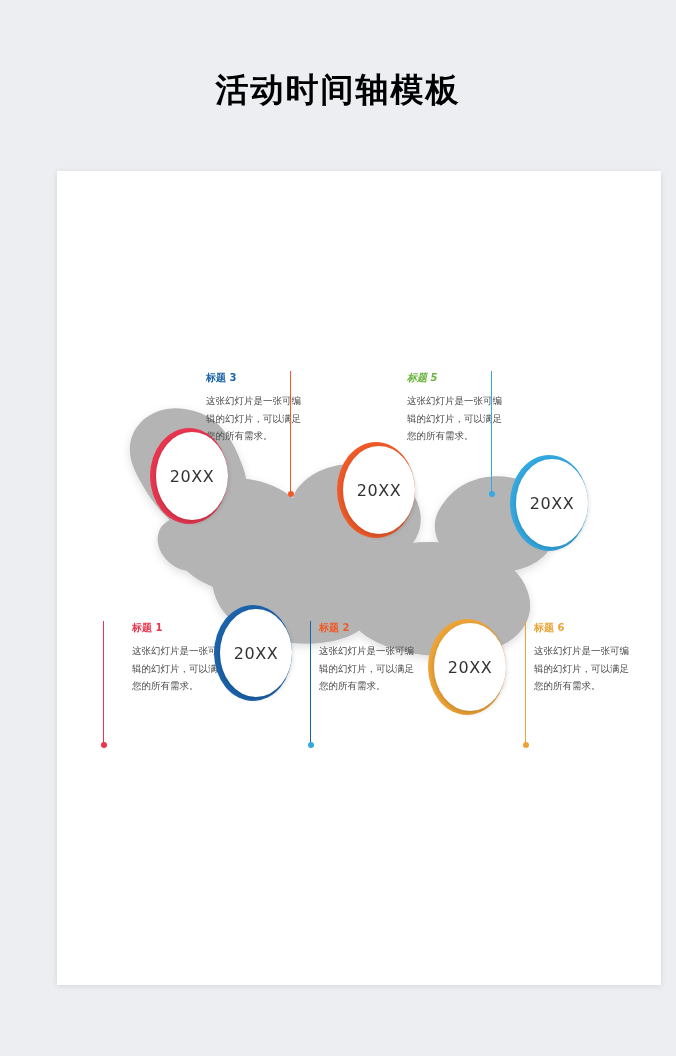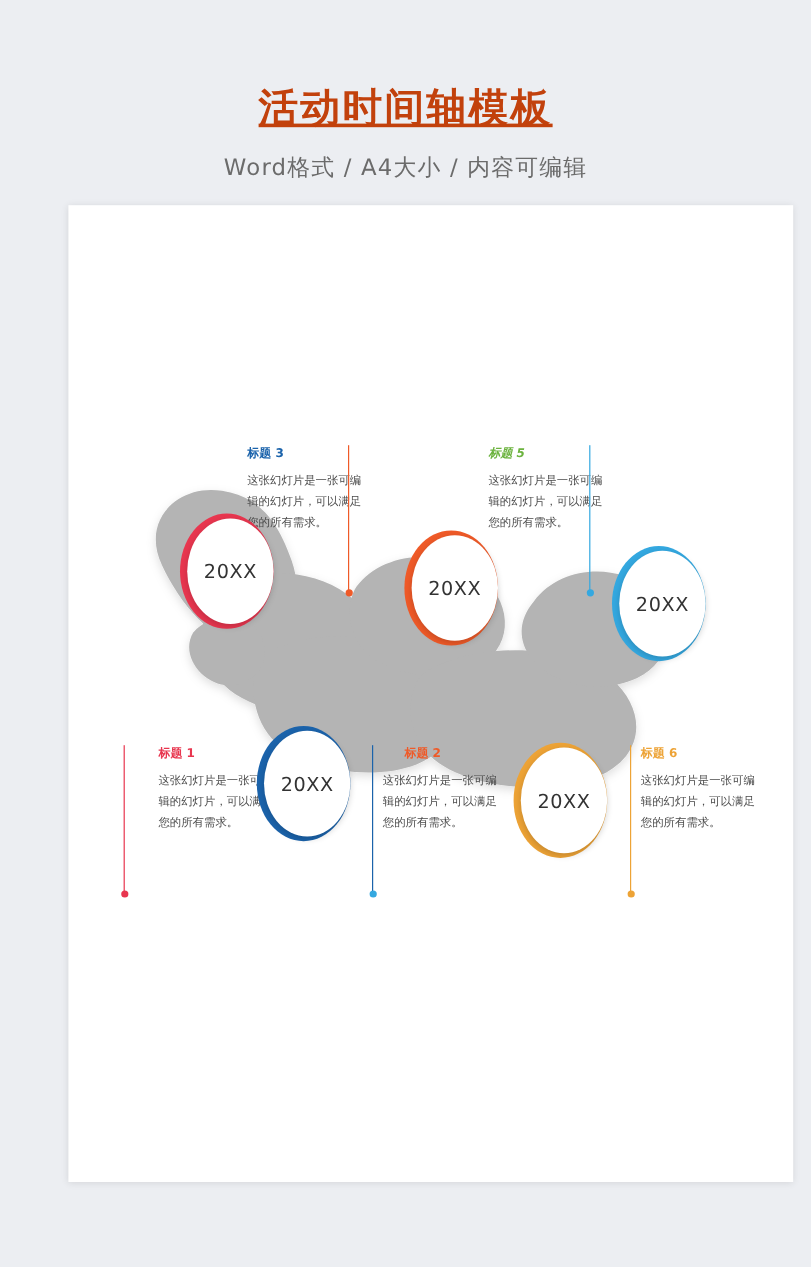--- a/index.html
+++ b/index.html
@@ -10,24 +10,23 @@
     overflow:hidden;
   }
   .page{position:relative;width:676px;height:1056px;}
 
   
   .header{position:absolute;top:0;left:0;width:676px;text-align:center;}
   .title{
     margin-top:68px;
     font-size:33px;
     font-weight:bold;
-    color:#c2410c;
+    color:#000000;
     letter-spacing:2px;
     font-family:"DejaVu Sans","Liberation Sans",sans-serif;
-    text-decoration:underline;
   }
   .subtitle{
     margin-top:14px;
     font-size:19px;
     color:#6b6b6b;
     letter-spacing:1px;
     font-family:"DejaVu Sans","Liberation Sans",sans-serif;
   }
 
   
@@ -75,21 +74,20 @@
   .rule .dot{position:absolute;left:-2.5px;width:6px;height:6px;border-radius:50%;}
   .rule.down .dot{bottom:-3px;}
 </style>
 </head>
 <body>
 
 <div class="page">
 
   <div class="header">
     <div class="title">活动时间轴模板</div>
-    <div class="subtitle">Word格式 / A4大小 / 内容可编辑</div>
   </div>
 
   <div class="sheet">
 
     <svg class="blobs" viewBox="0 0 562 814">
       <defs>
         <filter id="blobshadow" x="-20%" y="-20%" width="140%" height="140%">
           <feDropShadow dx="0" dy="3" stdDeviation="4" flood-color="#000" flood-opacity="0.13"></feDropShadow>
         </filter>
       </defs>
@@ -132,21 +130,21 @@
     <div class="block" style="left:53px;top:450px;margin-left:22px;">
       <div class="cap" style="color: rgb(232, 54, 79);">标题 1</div>
       <div class="body">这张幻灯片是一张可编辑的幻灯片，可以满足您的所有需求。</div>
     </div>
     <div class="rule down" style="left:46px;top:450px;height:124px;">
       <div class="line" style="background:#e8364f;"></div>
       <div class="dot" style="background:#e8364f;"></div>
     </div>
 
     <div class="block" style="left:262px;top:450px;">
-      <div class="cap" style="color: rgb(239, 90, 40); margin-left: 18px;">标题 2</div>
+      <div class="cap" style="color: rgb(239, 90, 40);">标题 2</div>
       <div class="body">这张幻灯片是一张可编辑的幻灯片，可以满足您的所有需求。</div>
     </div>
     <div class="rule down" style="left:253px;top:450px;height:124px;">
       <div class="line" style="background:#1b63ab;"></div>
       <div class="dot" style="background:#34a8e0;"></div>
     </div>
 
     <div class="block" style="left:477px;top:450px;">
       <div class="cap" style="color: rgb(237, 163, 54);">标题 6</div>
       <div class="body">这张幻灯片是一张可编辑的幻灯片，可以满足您的所有需求。</div>

